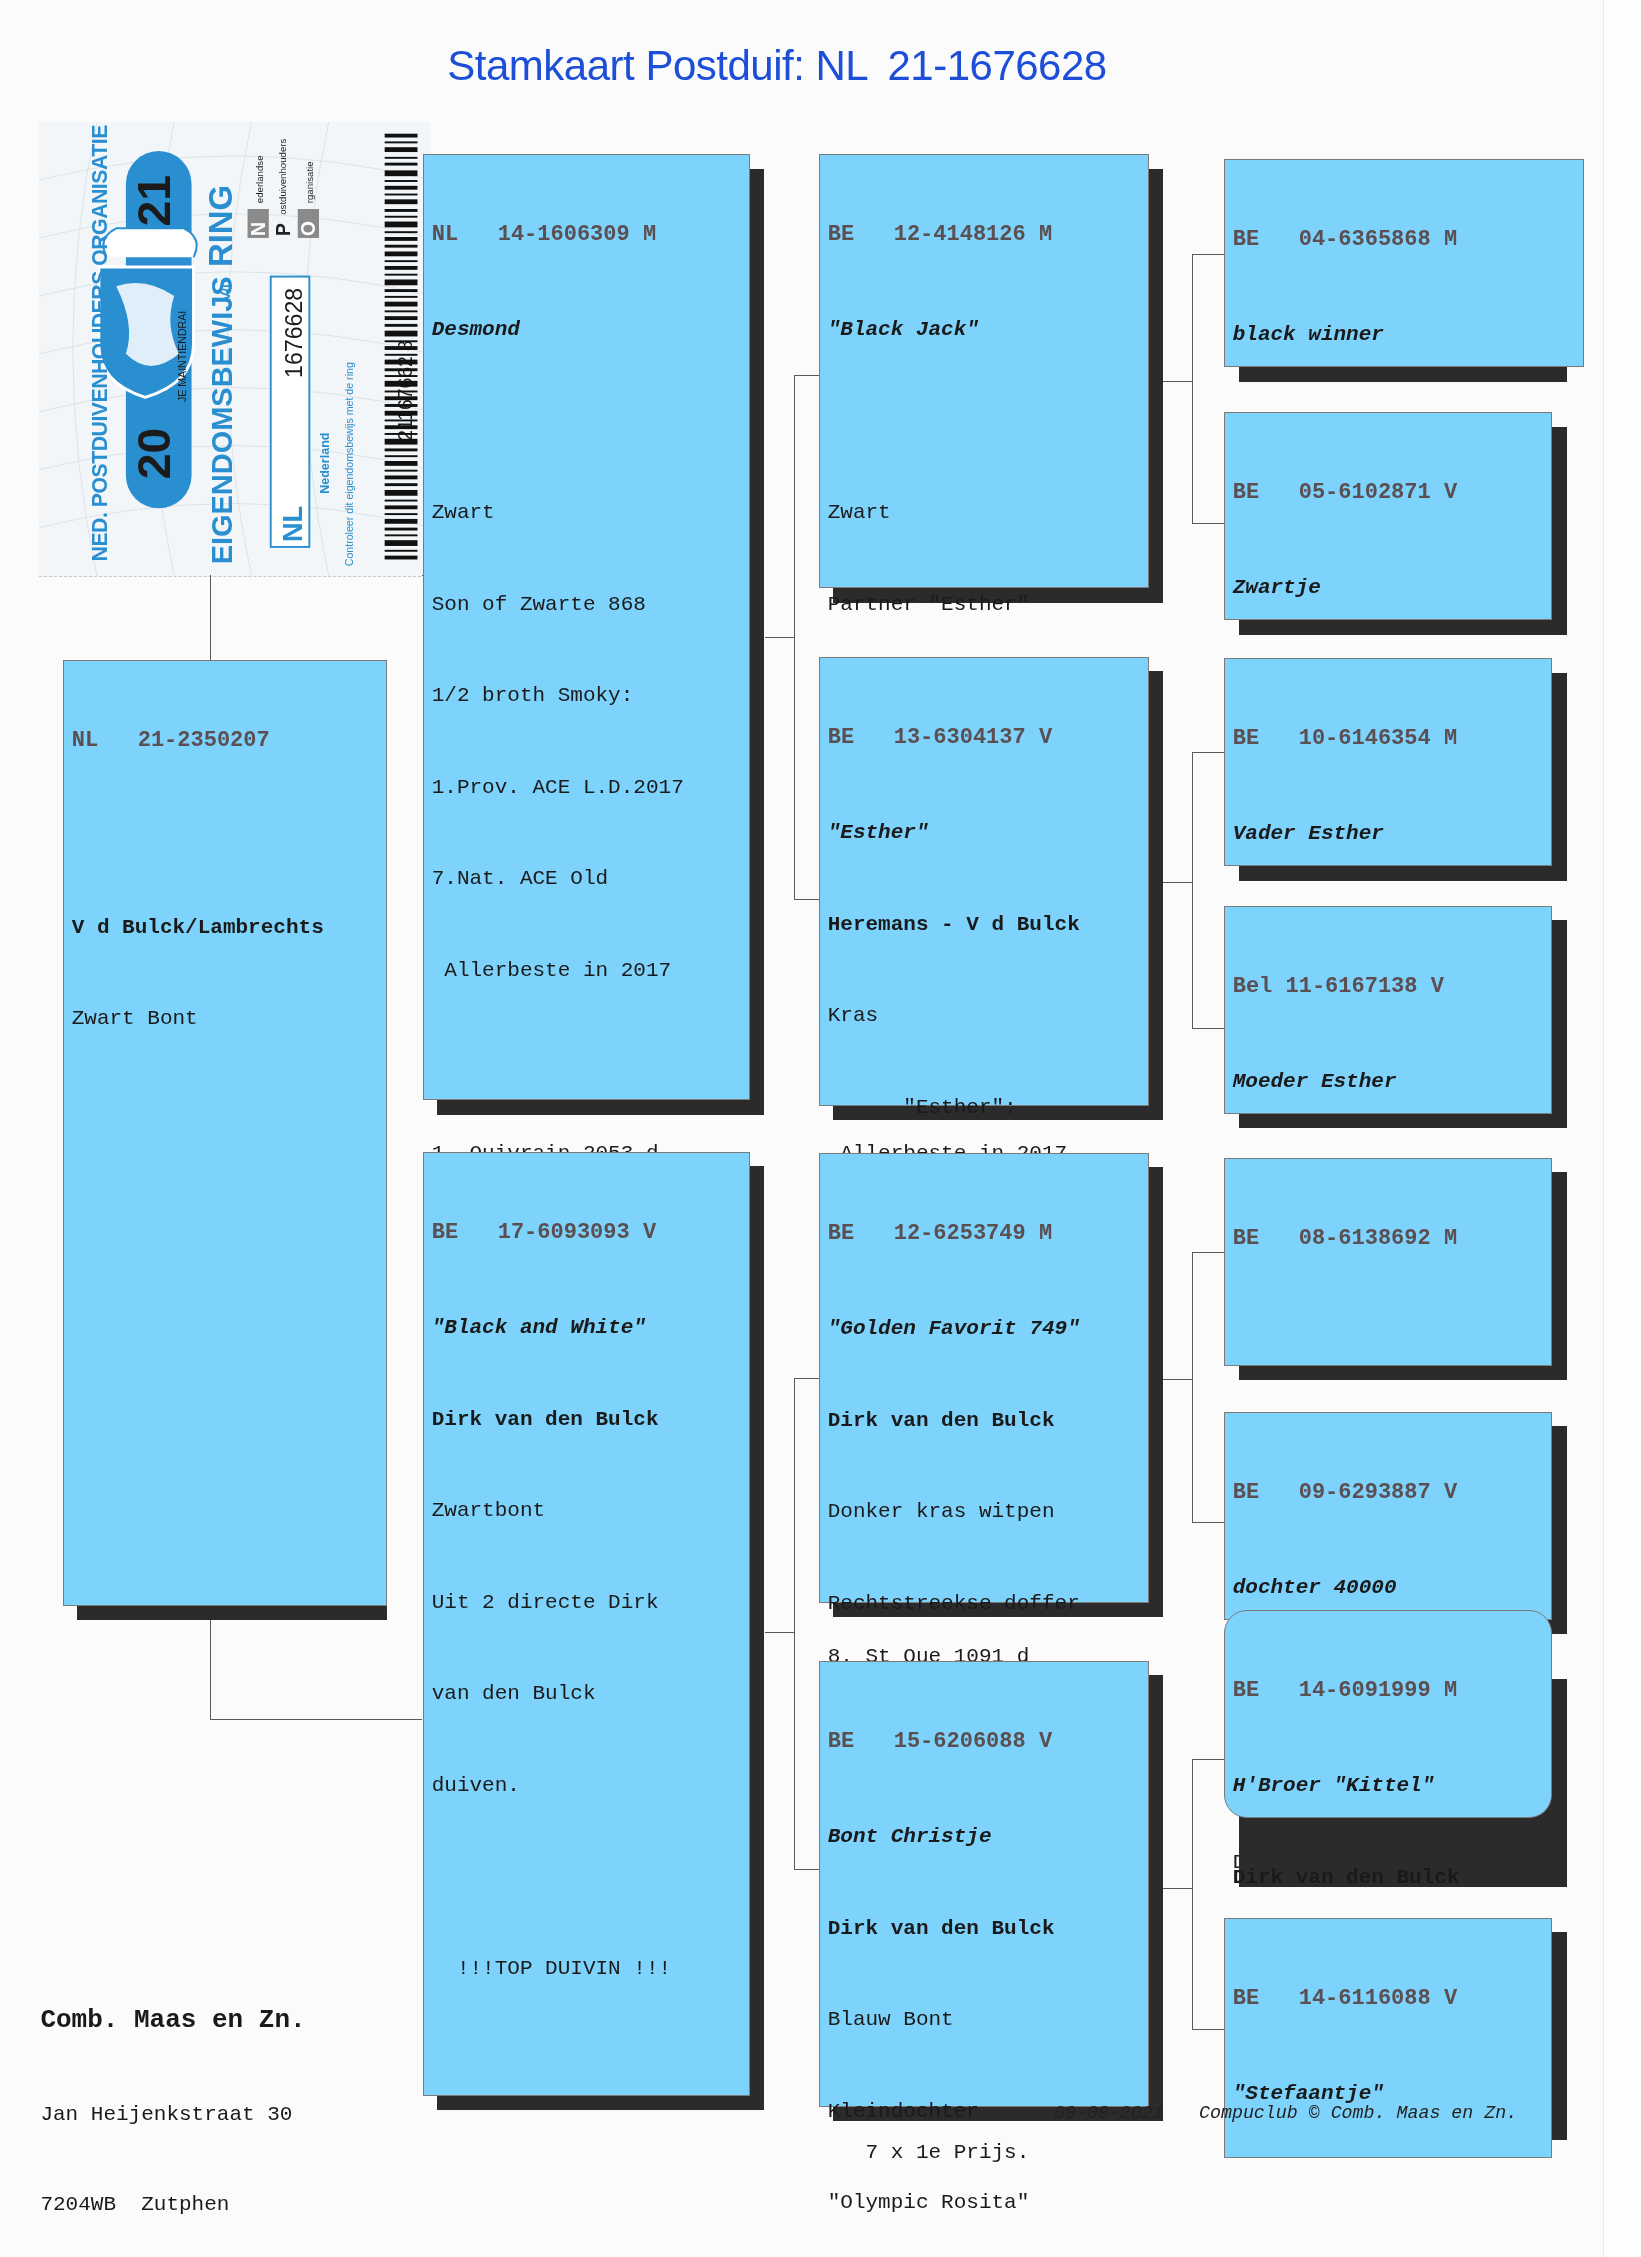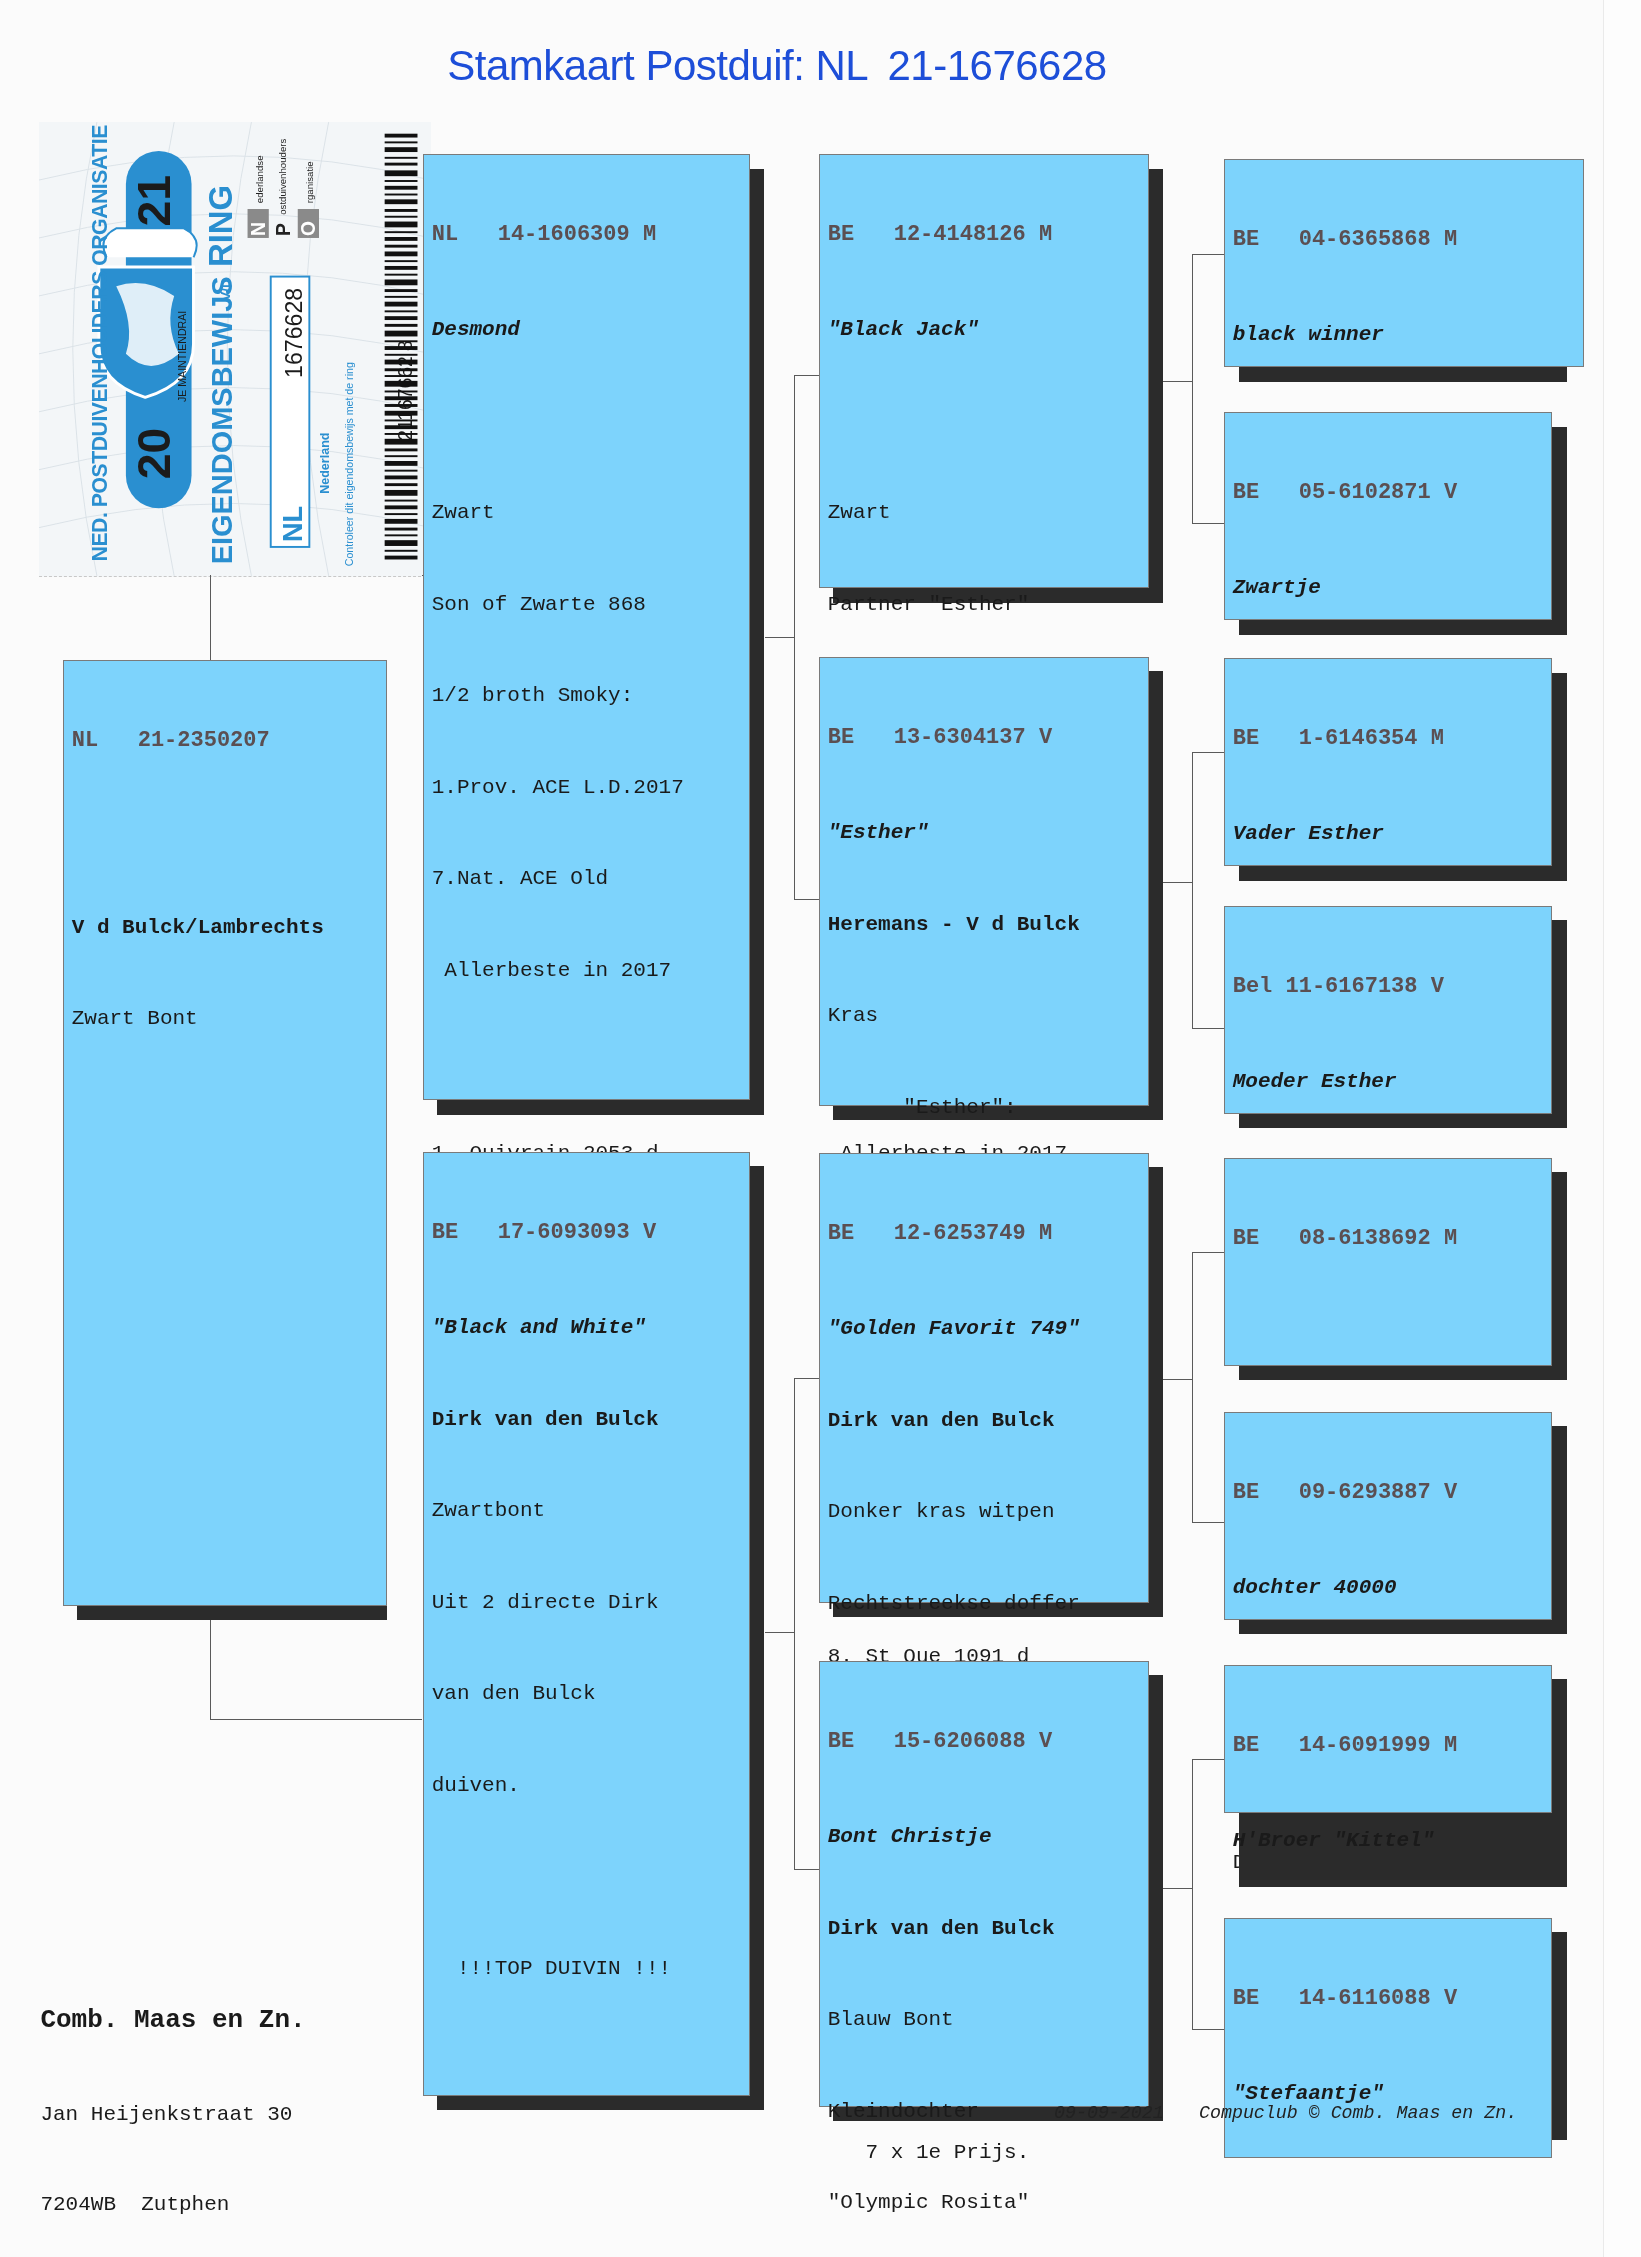--- a/index.html
+++ b/index.html
@@ -337,21 +337,21 @@
 </div>
 
 <div class="shadow" style="left:1239px; top:427px; width:328px; height:208px;"></div>
 <div class="box" style="left:1224px; top:412px; width:328px; height:208px;">
   <span class="line ring">BE   05-6102871 V</span>
   <span class="line name">Zwartje</span>
 </div>
 
 <div class="shadow" style="left:1239px; top:673px; width:328px; height:208px;"></div>
 <div class="box" style="left:1224px; top:658px; width:328px; height:208px;">
-  <span class="line ring">BE   1-6146354 M</span>
+  <span class="line ring">BE   10-6146354 M</span>
   <span class="line name">Vader Esther</span>
   <span class="line breeder">Leo Heremans</span>
 </div>
 
 <div class="shadow" style="left:1239px; top:920px; width:328px; height:208px;"></div>
 <div class="box" style="left:1224px; top:906px; width:328px; height:208px;">
   <span class="line ring">Bel 11-6167138 V</span>
   <span class="line name">Moeder Esther</span>
   <span class="line breeder">Stefaan Lambrechts</span>
   <span class="line">Moeder Lincia</span>
@@ -372,21 +372,21 @@
 <div class="box" style="left:1224px; top:1412px; width:328px; height:208px;">
   <span class="line ring">BE   09-6293887 V</span>
   <span class="line name">dochter 40000</span>
   <span class="line breeder">Dirk van den Bulck</span>
   <span class="line"></span>
   <span class="line">Dochter Stamkoppel</span>
   <span class="line">992 x40000 welke</span>
 </div>
 
 <div class="shadow" style="left:1239px; top:1679px; width:328px; height:208px;"></div>
-<div class="box" style="left:1224px; top:1665px; width:328px; height:148px;">
+<div class="box" style="left:1224px; top:1610px; width:328px; height:208px;border-radius:23px;">
   <span class="line ring">BE   14-6091999 M</span>
   <span class="line name">H'Broer "Kittel"</span>
   <span class="line breeder">Dirk van den Bulck</span>
 </div>
 
 <div class="shadow" style="left:1239px; top:1932px; width:328px; height:208px;"></div>
 <div class="box" style="left:1224px; top:1918px; width:328px; height:240px; overflow:hidden;">
   <span class="line ring">BE   14-6116088 V</span>
   <span class="line name">"Stefaantje"</span>
   

